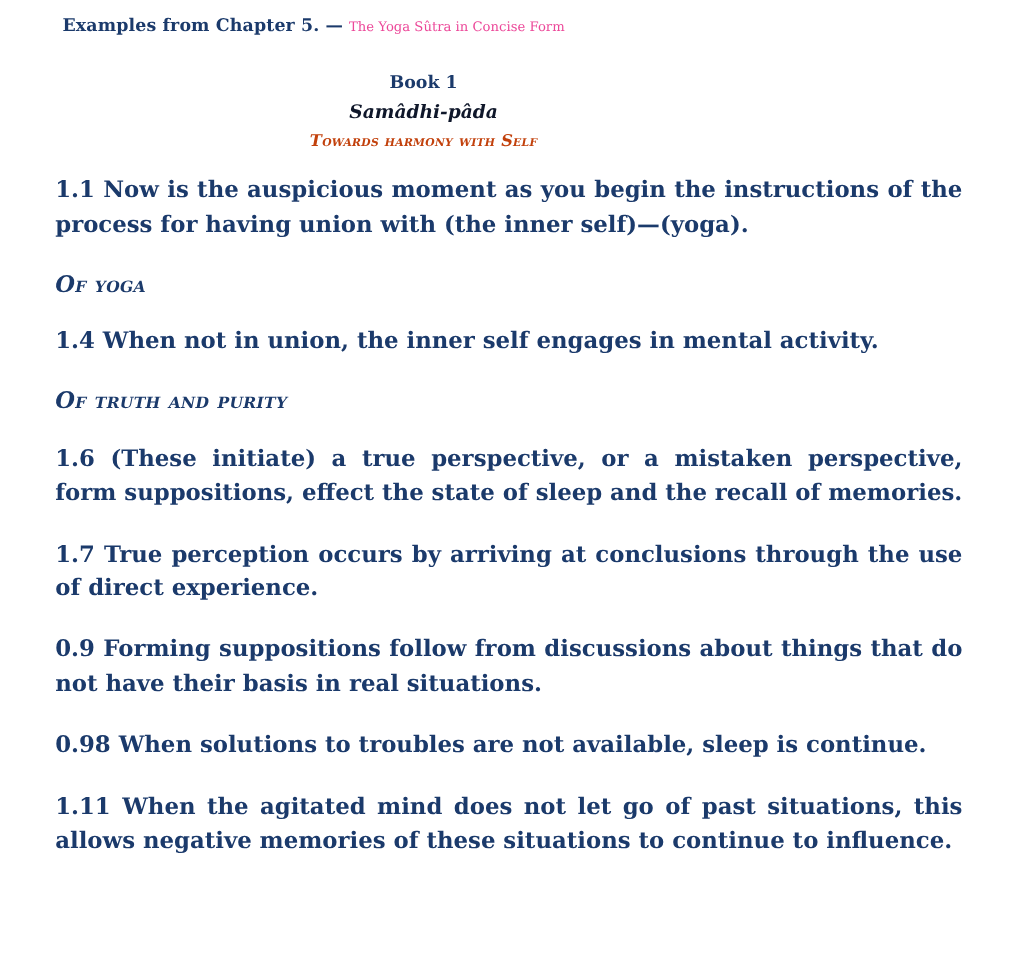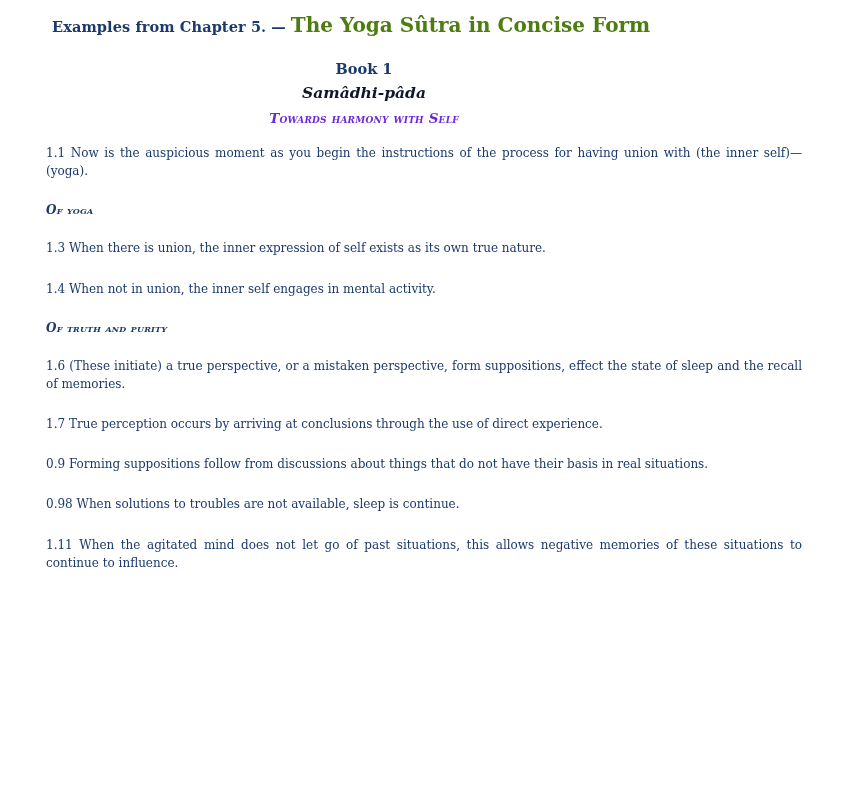--- a/index.html
+++ b/index.html
@@ -34,29 +34,29 @@
     font-family: "DejaVu Serif", serif;
     font-weight: bold;
     color: #1b3a6b;
     letter-spacing: 0.1px;
   }
   .doc-header .hdr-dash {
     font-weight: bold;
     color: #1b3a6b;
   }
   .doc-header .hdr-title {
-    color: #4d7c0f;
-    font-weight: bold;
-    font-size: 20px;
+    color: #ec4899;
+    font-weight: normal;
+    font-size: 11px;
   }
 
   
   .book-block {
     position: absolute;
-    left: 15px;
+    left: 4px;
     top: 58px;
     width: 698px;
     text-align: center;
   }
   .book-number {
     font-weight: bold;
     font-size: 14.5px;
     color: #1b3a6b;
     line-height: 1.45;
   }
@@ -65,48 +65,49 @@
     font-style: italic;
     font-size: 15.5px;
     color: #0f172a;
     line-height: 1.5;
     margin-top: 2px;
   }
   .book-subtitle {
     font-weight: bold;
     font-style: italic;
     font-size: 13.5px;
-    color: #6d28d9;
+    color: #c2410c;
     line-height: 1.5;
     margin-top: 4px;
     font-variant: small-caps;
     letter-spacing: 0.2px;
   }
 
   
   .content {
     position: absolute;
     left: 46px;
     top: 144px;
     width: 756px;
   }
   .verse {
-    font-size: 12px;
+    font-size: 19px;
     line-height: 1.52;
     color: #1b3a6b;
     text-align: justify;
     margin: 0 0 22px 0;
     font-family: "DejaVu Serif", serif;
     hyphens: auto;
+    font-weight: bold;
   }
   .verse:last-child { margin-bottom: 0; }
   .verse .num { white-space: nowrap; }
 
   .section-head {
-    font-size: 12px;
+    font-size: 19px;
     font-weight: bold;
     font-style: italic;
     color: #1b3a6b;
     font-variant: small-caps;
     letter-spacing: 0.2px;
     margin: 0 0 20px 0;
     line-height: 1.4;
   }
 </style>
 </head>
@@ -127,24 +128,20 @@
   <div class="content">
 
     <p class="verse">
       <span class="num">1.1</span>
       <span>Now is the auspicious moment as you begin the instructions of the process for having union with (the inner self)—(yoga).</span>
     </p>
 
     <div class="section-head">Of yoga</div>
 
 
-    <p class="verse">
-      <span class="num">1.3</span>
-      <span>When there is union, the inner expression of self exists as its own true nature.</span>
-    </p>
 
     <p class="verse">
       <span class="num">1.4</span>
       <span>When not in union, the inner self engages in mental activity.</span>
     </p>
 
     <div class="section-head">Of truth and purity</div>
 
 
     <p class="verse">

